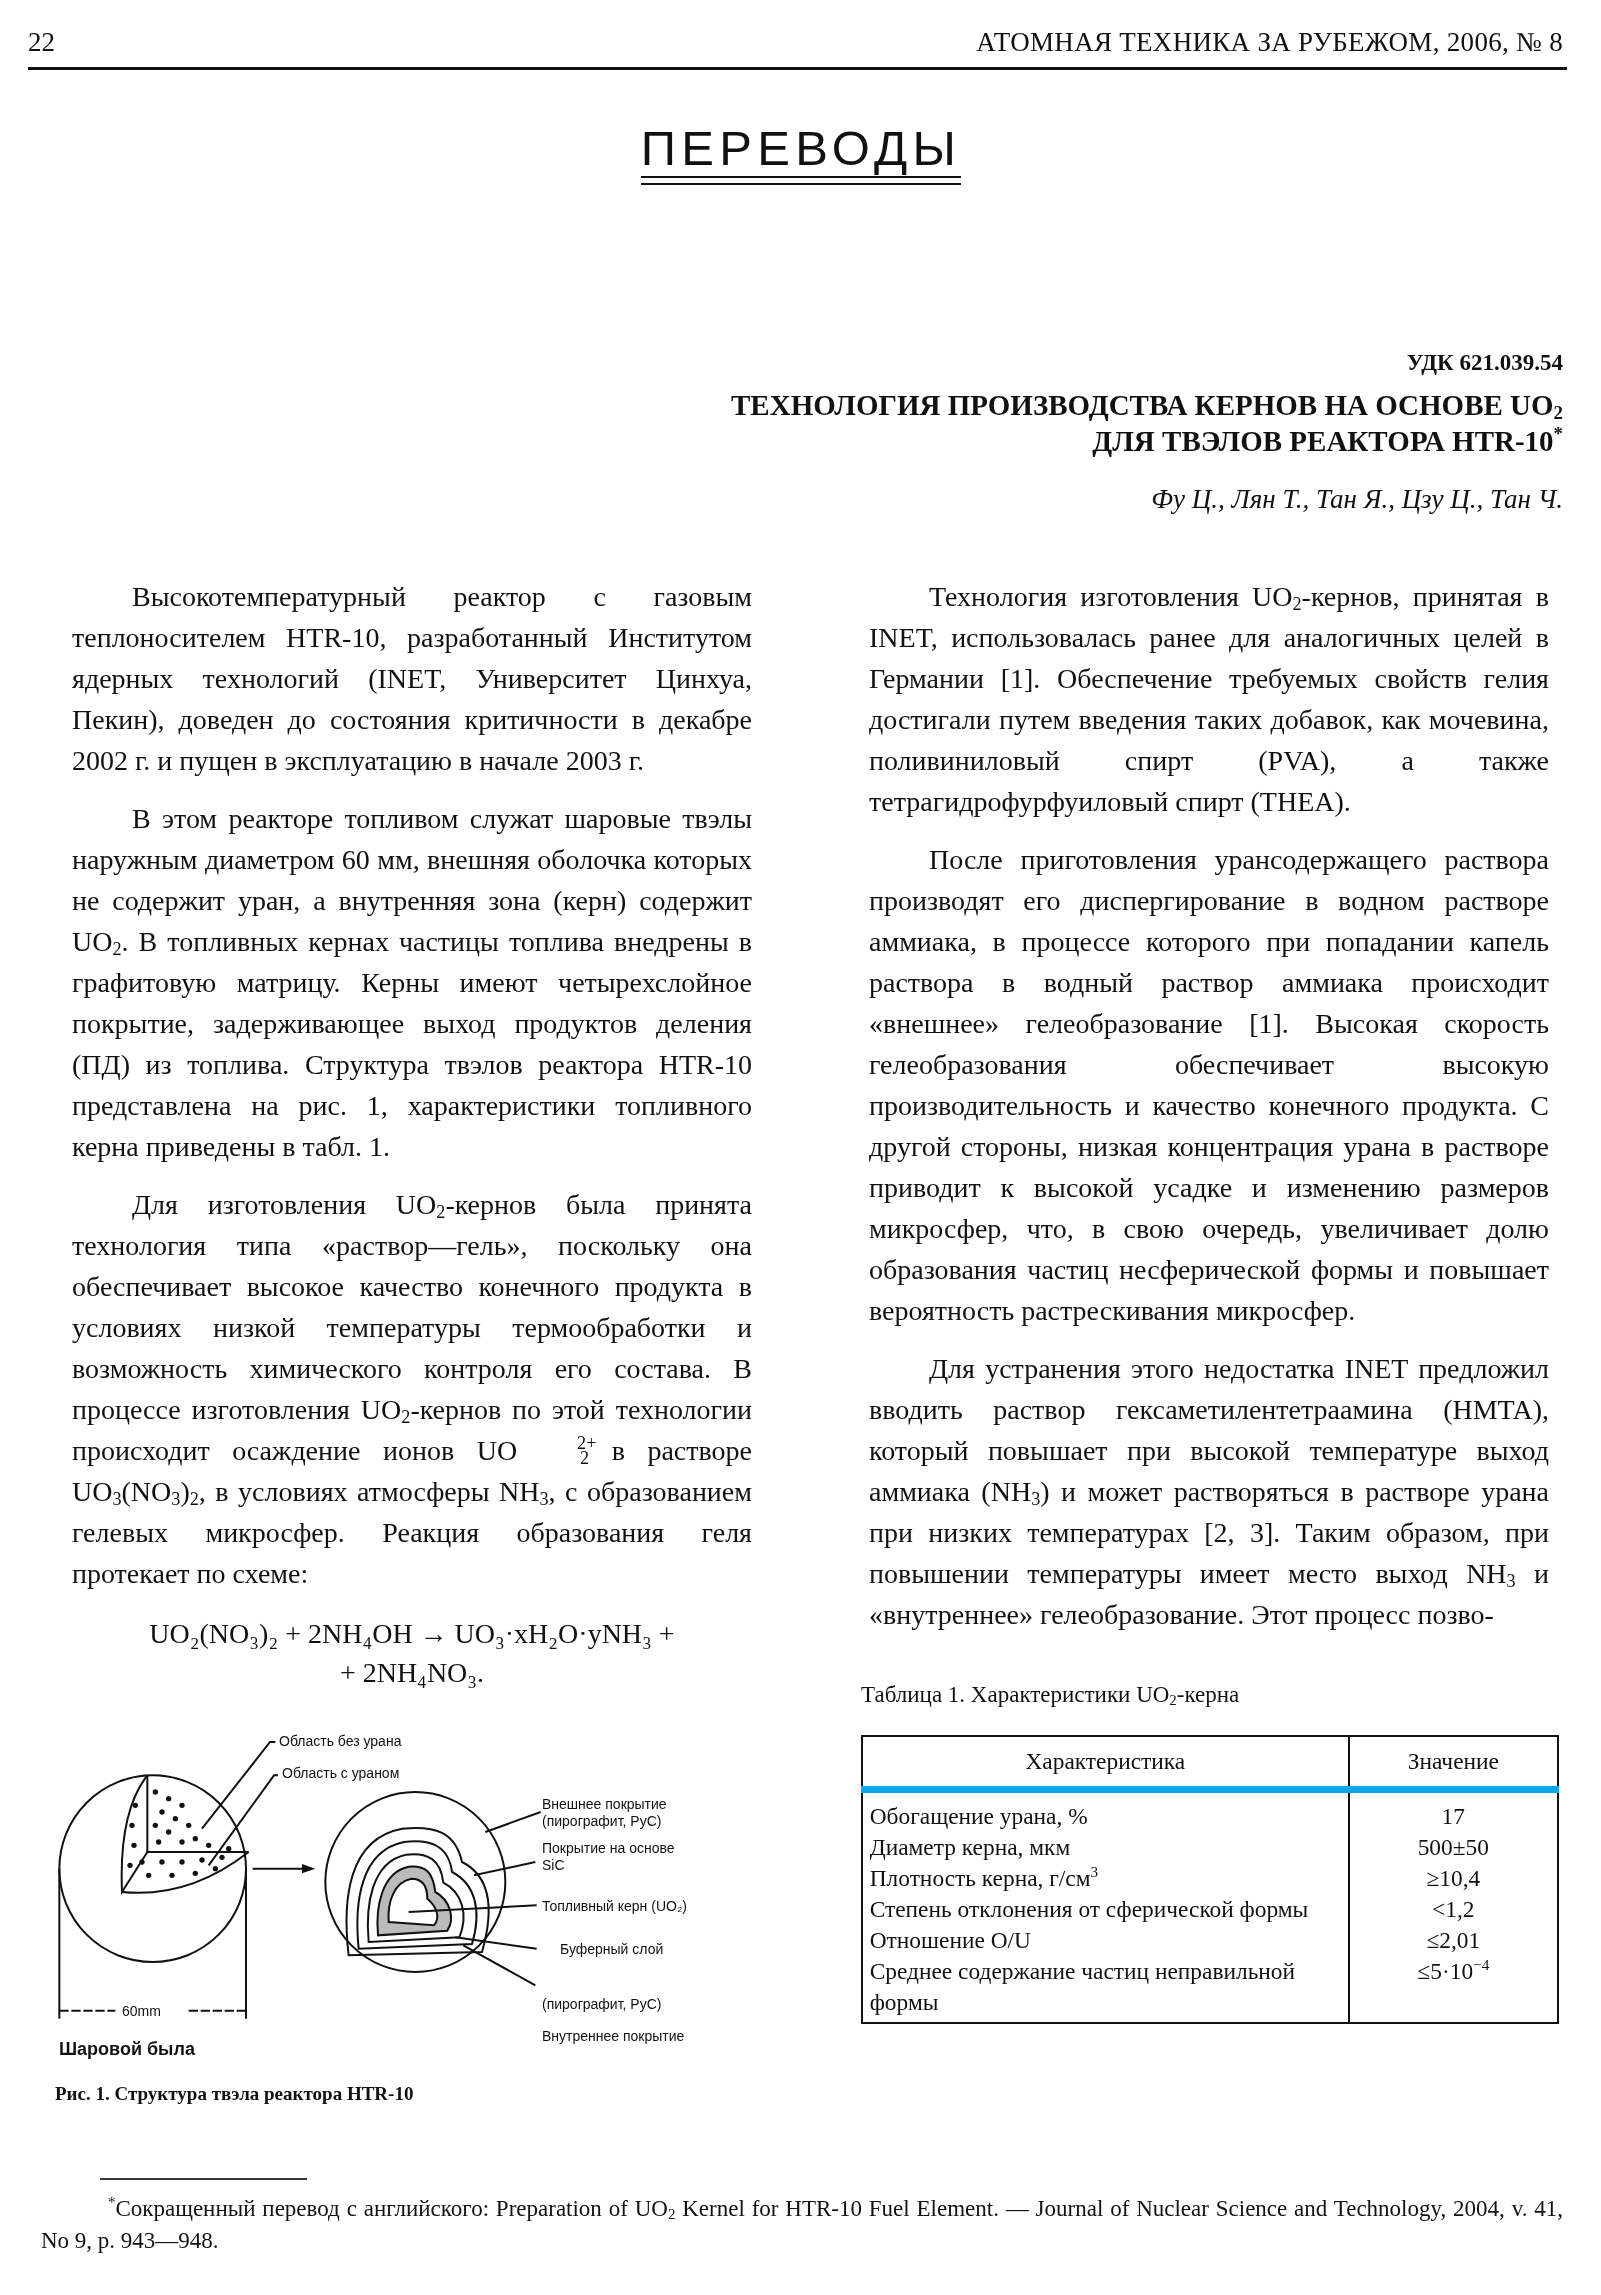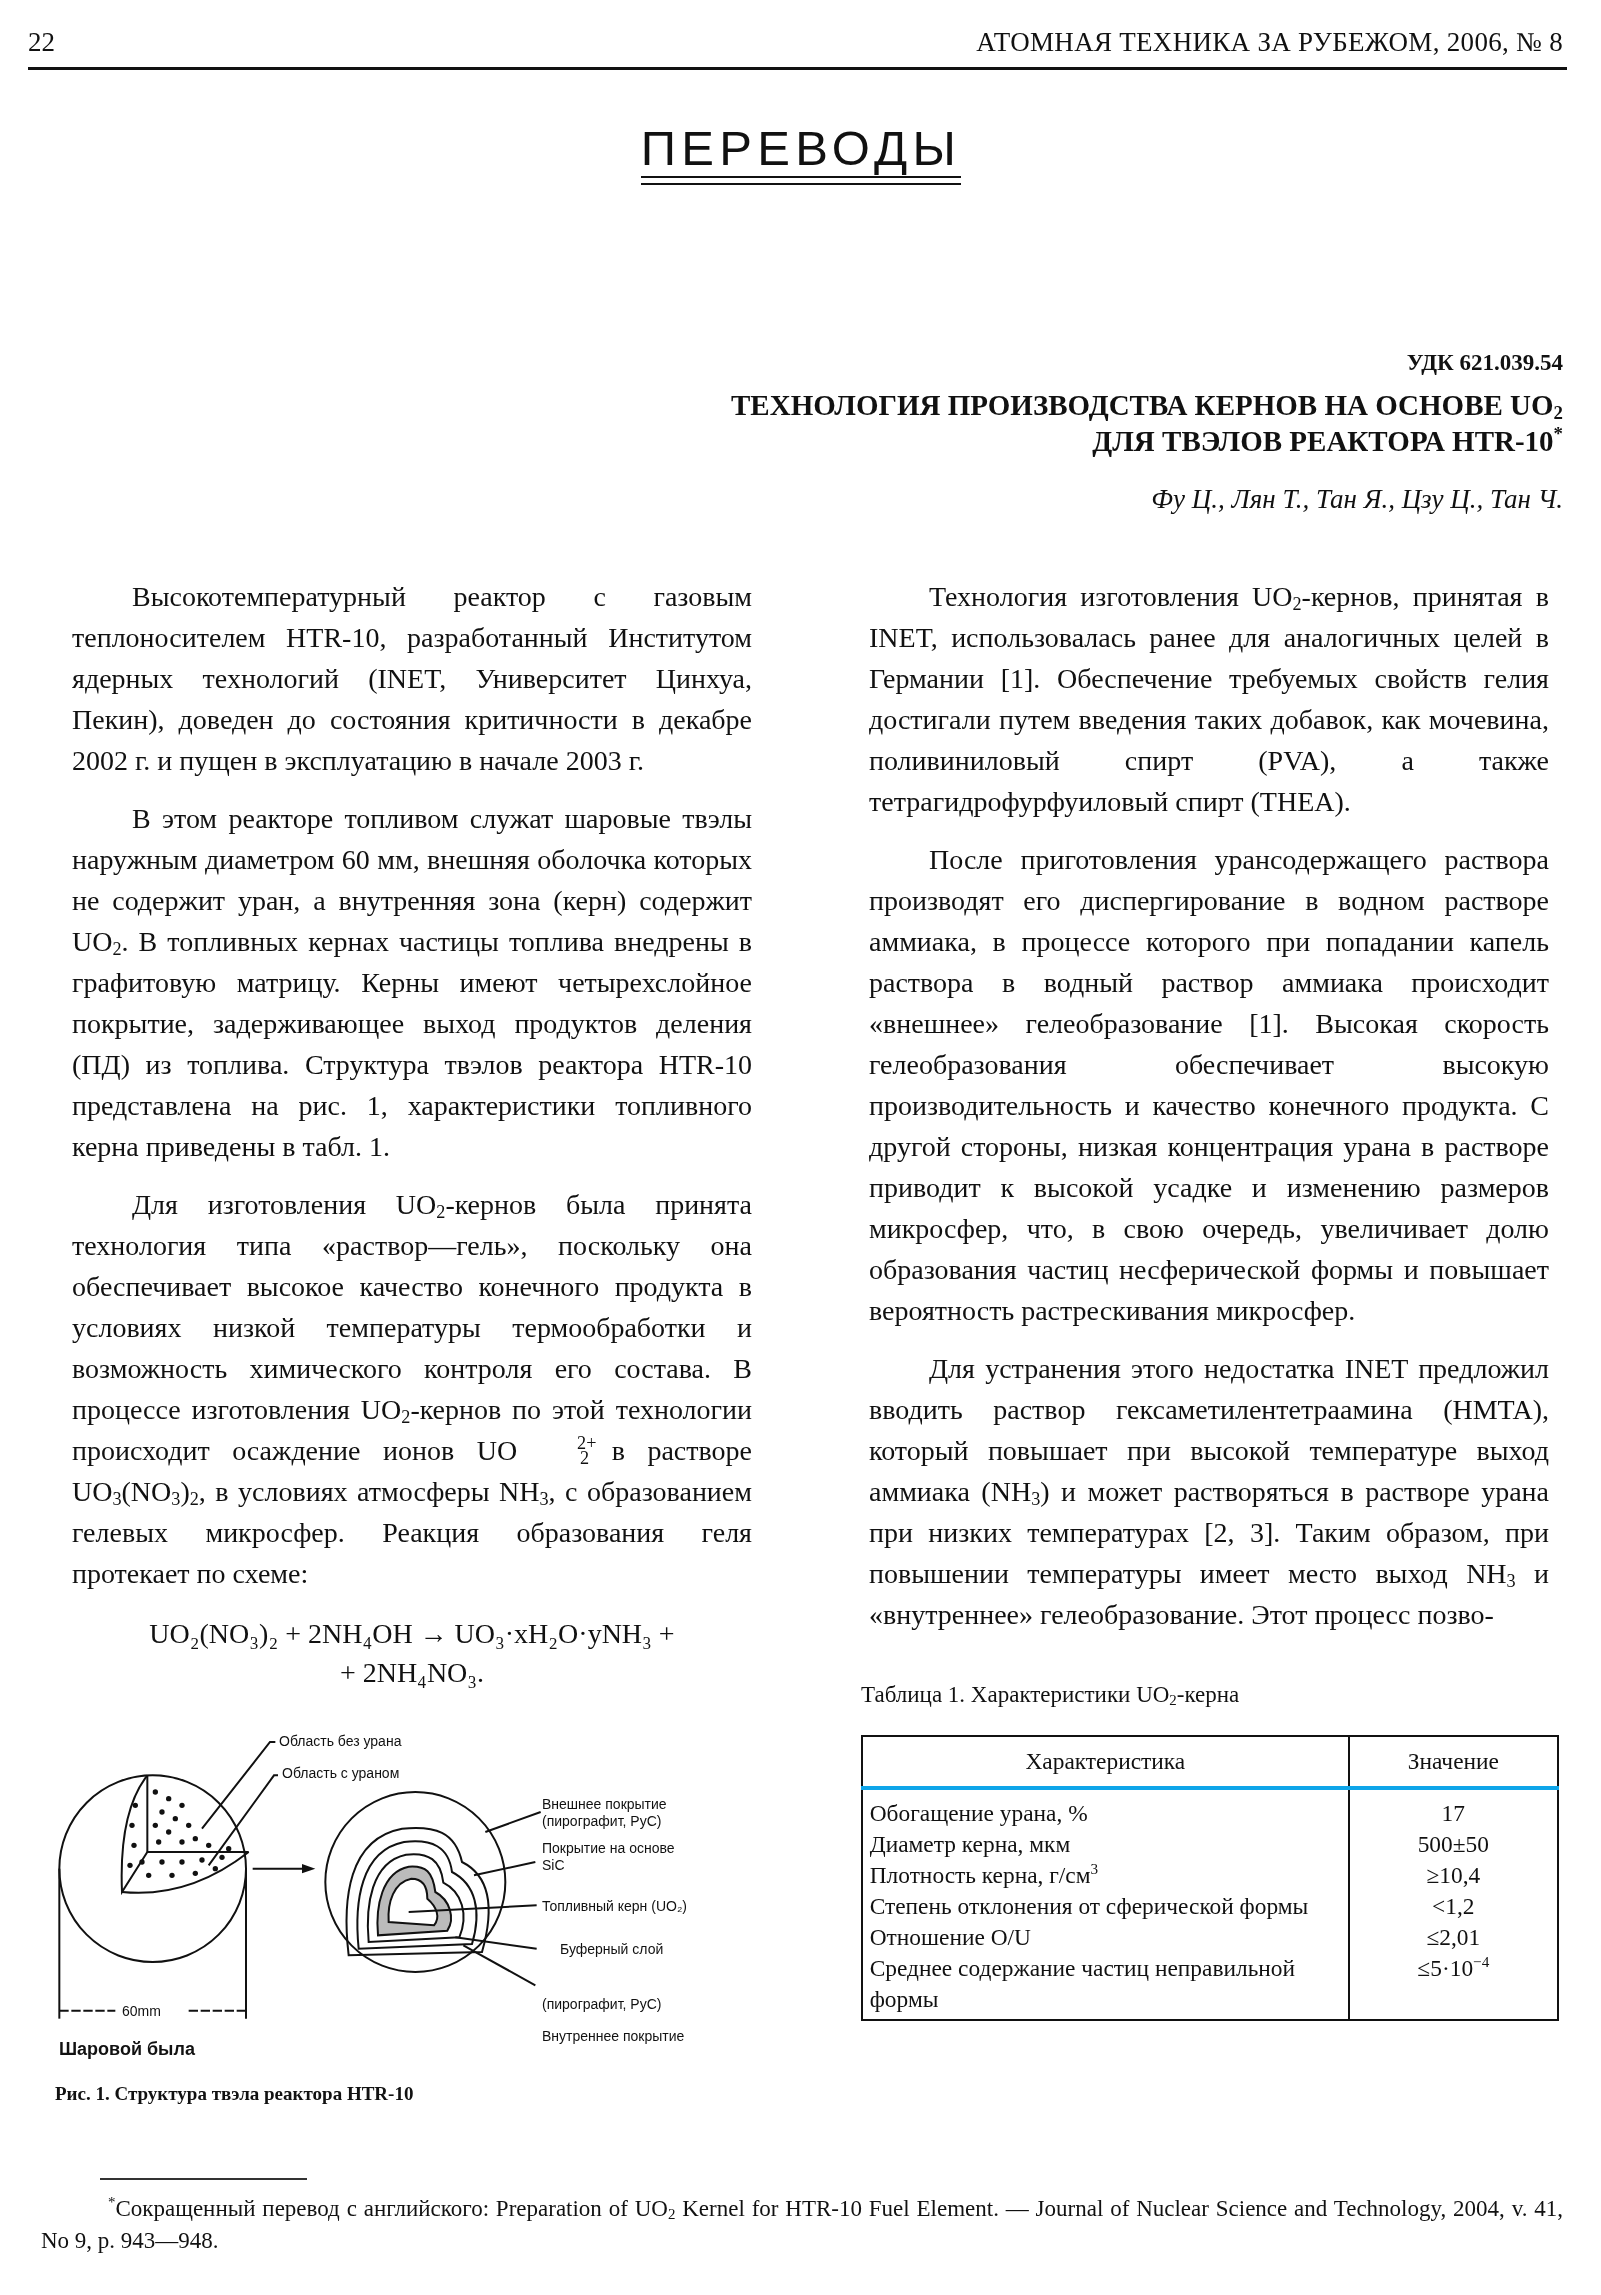--- a/index.html
+++ b/index.html
@@ -27,21 +27,21 @@
   .ion { display:inline-block; position:relative; }
   .equation { text-align:center; margin-top:20px; line-height:39px; }
   .figure { left:55px; top:1732px; width:714px; height:360px; }
   .figure svg { position:absolute; left:0; top:0; }
   .fig-label { position:absolute; font-family:"Liberation Sans","DejaVu Sans",sans-serif; font-size:14px; line-height:18px; white-space:nowrap; }
   .fig-caption { left:55px; top:2083px; font-size:19px; font-weight:bold; }
   .ball-caption { position:absolute; font-family:"Liberation Sans","DejaVu Sans",sans-serif; font-size:18px; font-weight:bold; }
   .table-caption { left:861px; top:1682px; font-size:23px; font-weight:normal; }
   .data-table { left:861px; top:1735px; width:698px; border-collapse:collapse; font-size:23.4px; line-height:31px; }
   .data-table th, .data-table td { border-left:2px solid #111; border-right:2px solid #111; padding:0 6.7px; vertical-align:top; }
-  .data-table th { font-weight:normal; height:49px; vertical-align:middle; border-top:2px solid #111; border-bottom:4px solid #0ea5e9;text-align:center; }
+  .data-table th { font-weight:normal; height:49px; vertical-align:middle; border-top:2px solid #111; border-bottom:7px solid #0ea5e9;text-align:center; }
   .data-table td.val { text-align:center; width:194px; }
   .data-table tr:last-child td { border-bottom:2px solid #111; padding-bottom:4px; }
   .data-table tr.first td { padding-top:8px; }
   .footnote-rule { left:100px; top:2178px; width:207px; height:2px; background:#333; }
   .footnote { left:41px; top:2193px; width:1522px; font-size:23px; line-height:32px; text-indent:67px; text-align:justify; }
 </style>
 </head>
 <body>
 
 <div class="abs running-header">

